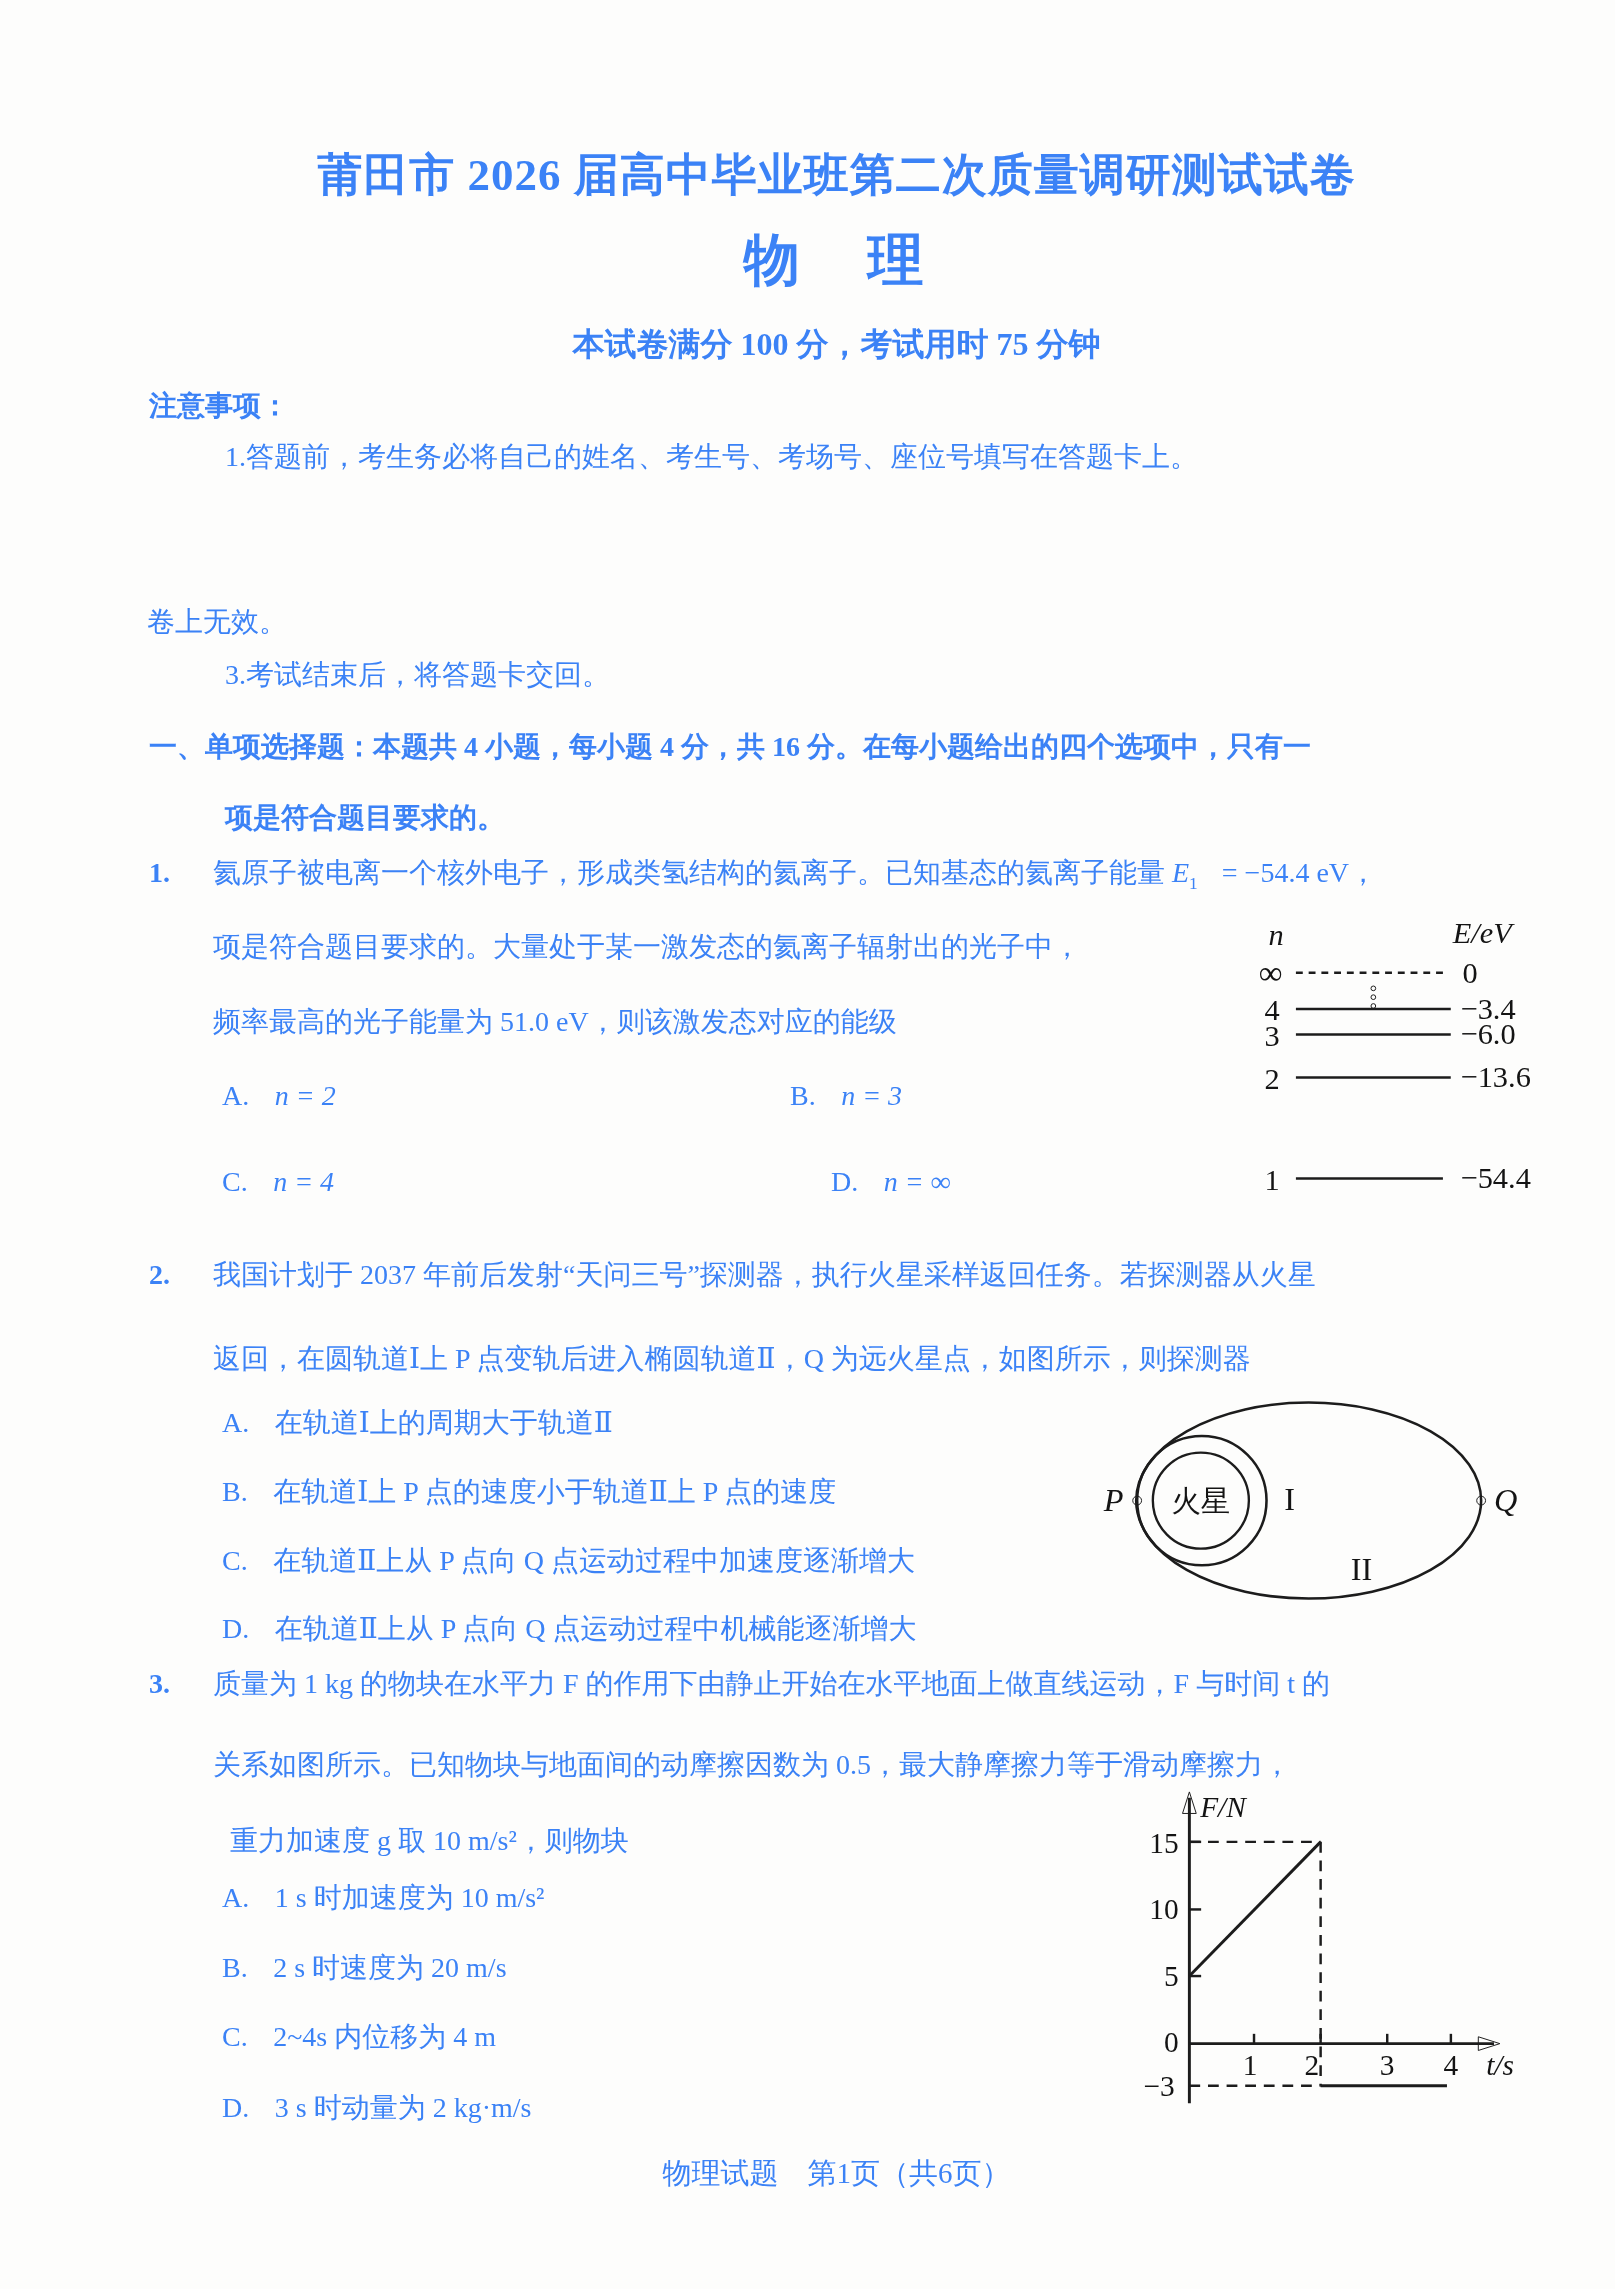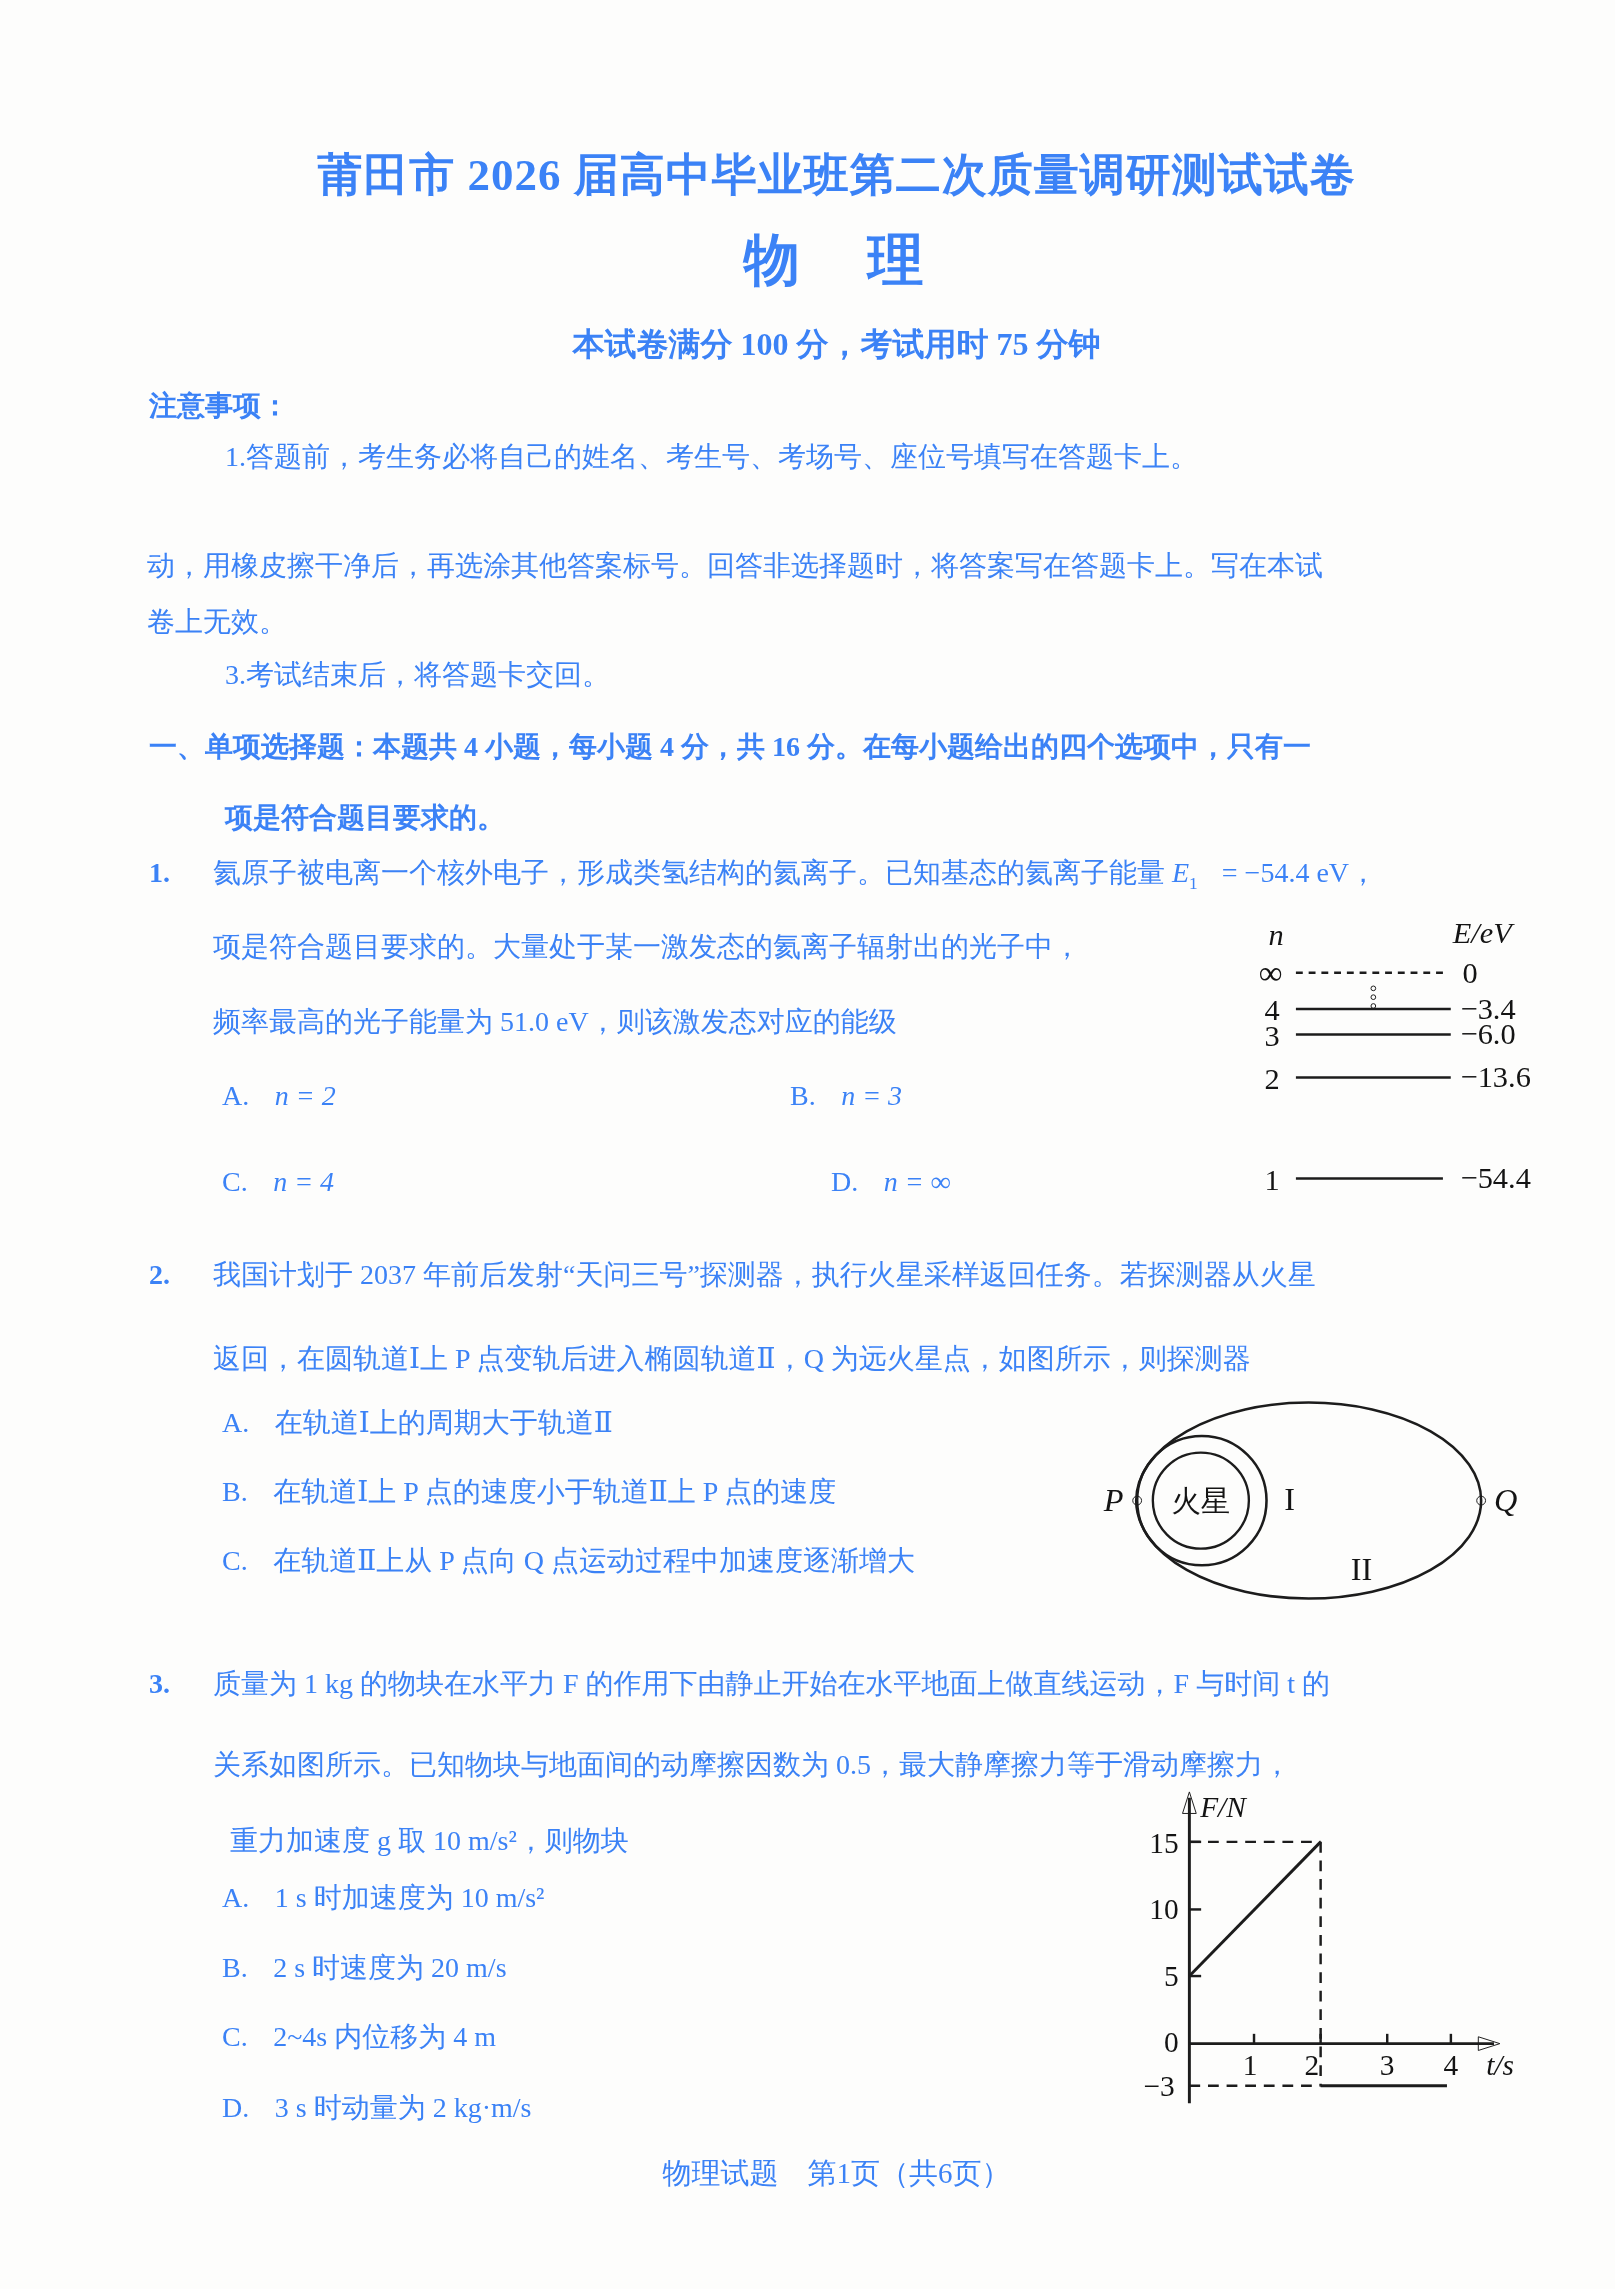--- a/index.html
+++ b/index.html
@@ -27,21 +27,20 @@
 <body>
 
 <div class="page">
 
   <div class="center title" style="top:145px">莆田市 2026 届高中毕业班第二次质量调研测试试卷</div>
   <div class="center subject" style="top:223px">物　理</div>
   <div class="center info" style="top:323px">本试卷满分 100 分，考试用时 75 分钟</div>
 
   <div class="ln b" style="left:149px; top:390px">注意事项：</div>
   <div class="ln" style="left:225px; top:441px">1.答题前，考生务必将自己的姓名、考生号、考场号、座位号填写在答题卡上。</div>
-  <div class="ln" style="left:147px; top:550px">动，用橡皮擦干净后，再选涂其他答案标号。回答非选择题时，将答案写在答题卡上。写在本试</div>
   <div class="ln" style="left:147px; top:606px">卷上无效。</div>
   <div class="ln" style="left:225px; top:659px">3.考试结束后，将答题卡交回。</div>
 
   <div class="ln b" style="left:149px; top:731px">一、单项选择题：本题共 4 小题，每小题 4 分，共 16 分。在每小题给出的四个选项中，只有一</div>
   <div class="ln b" style="left:225px; top:802px">项是符合题目要求的。</div>
 
   <div class="ln qnum" style="left:149px; top:857px">1.</div>
   <div class="ln" style="left:213px; top:857px"><span>氦原子被电离一个核外电子，形成类氢结构的氦离子。已知基态的氦离子能量 </span><span class="math">E</span><sub class="e1">1</sub><span style="margin-left:24px">= −54.4 eV，</span></div>
   <div class="ln" style="left:213px; top:931px">项是符合题目要求的。大量处于某一激发态的氦离子辐射出的光子中，</div>
   <div class="ln" style="left:213px; top:1006px">频率最高的光子能量为 51.0 eV，则该激发态对应的能级</div>
@@ -78,20 +77,21 @@
     <line x1="54" y1="276" x2="204" y2="276" stroke-width="2.5"></line>
     <text x="222" y="286" font-size="31">−54.4</text>
   </svg>
 
   <div class="ln qnum" style="left:149px; top:1259px">2.</div>
   <div class="ln" style="left:213px; top:1259px">我国计划于 2037 年前后发射“天问三号”探测器，执行火星采样返回任务。若探测器从火星</div>
   <div class="ln" style="left:213px; top:1343px">返回，在圆轨道Ⅰ上 P 点变轨后进入椭圆轨道Ⅱ，Q 为远火星点，如图所示，则探测器</div>
   <div class="ln" style="left:222px; top:1407px"><span class="optlab">A.</span><span>在轨道Ⅰ上的周期大于轨道Ⅱ</span></div>
   <div class="ln" style="left:222px; top:1476px"><span class="optlab">B.</span><span>在轨道Ⅰ上 P 点的速度小于轨道Ⅱ上 P 点的速度</span></div>
   <div class="ln" style="left:222px; top:1545px"><span class="optlab">C.</span><span>在轨道Ⅱ上从 P 点向 Q 点运动过程中加速度逐渐增大</span></div>
+  <div class="ln" style="left:222px; top:1613px"><span class="optlab">D.</span><span>在轨道Ⅱ上从 P 点向 Q 点运动过程中机械能逐渐增大</span></div>
 
   <svg style="position:absolute; left:1096px; top:1380px" width="490" height="250" viewBox="0 0 500 255">
     <defs>
       <pattern id="speck" width="7" height="7" patternUnits="userSpaceOnUse">
         <rect width="7" height="7" fill="#dadada" stroke="none"></rect>
         <circle cx="2" cy="2" r="1.1" fill="#8d8d8d" stroke="none"></circle>
         <circle cx="5" cy="5" r="0.9" fill="#a3a3a3" stroke="none"></circle>
       </pattern>
     </defs>
     <ellipse cx="217" cy="123" rx="176" ry="100" stroke-width="2.6"></ellipse>

